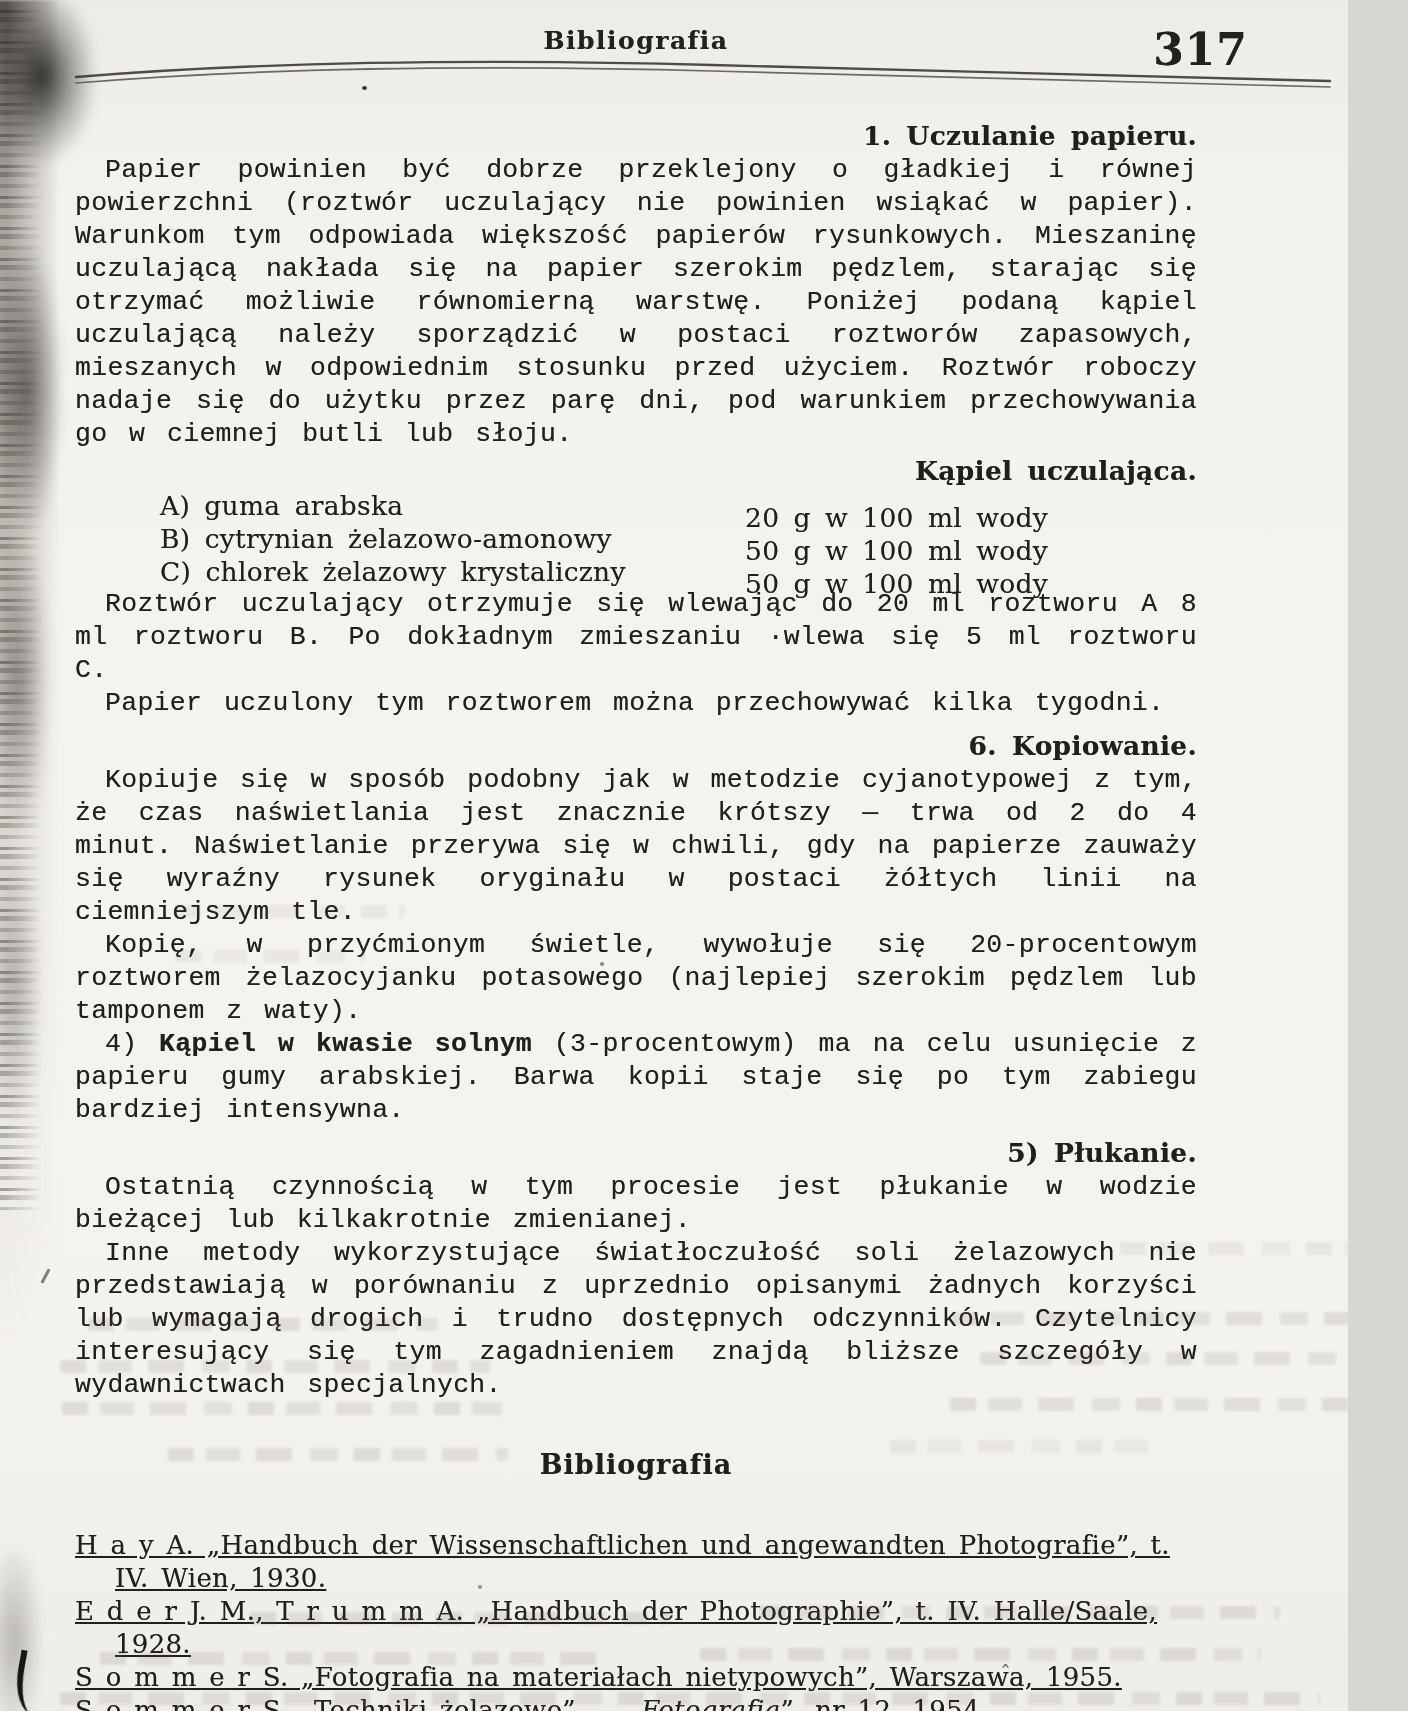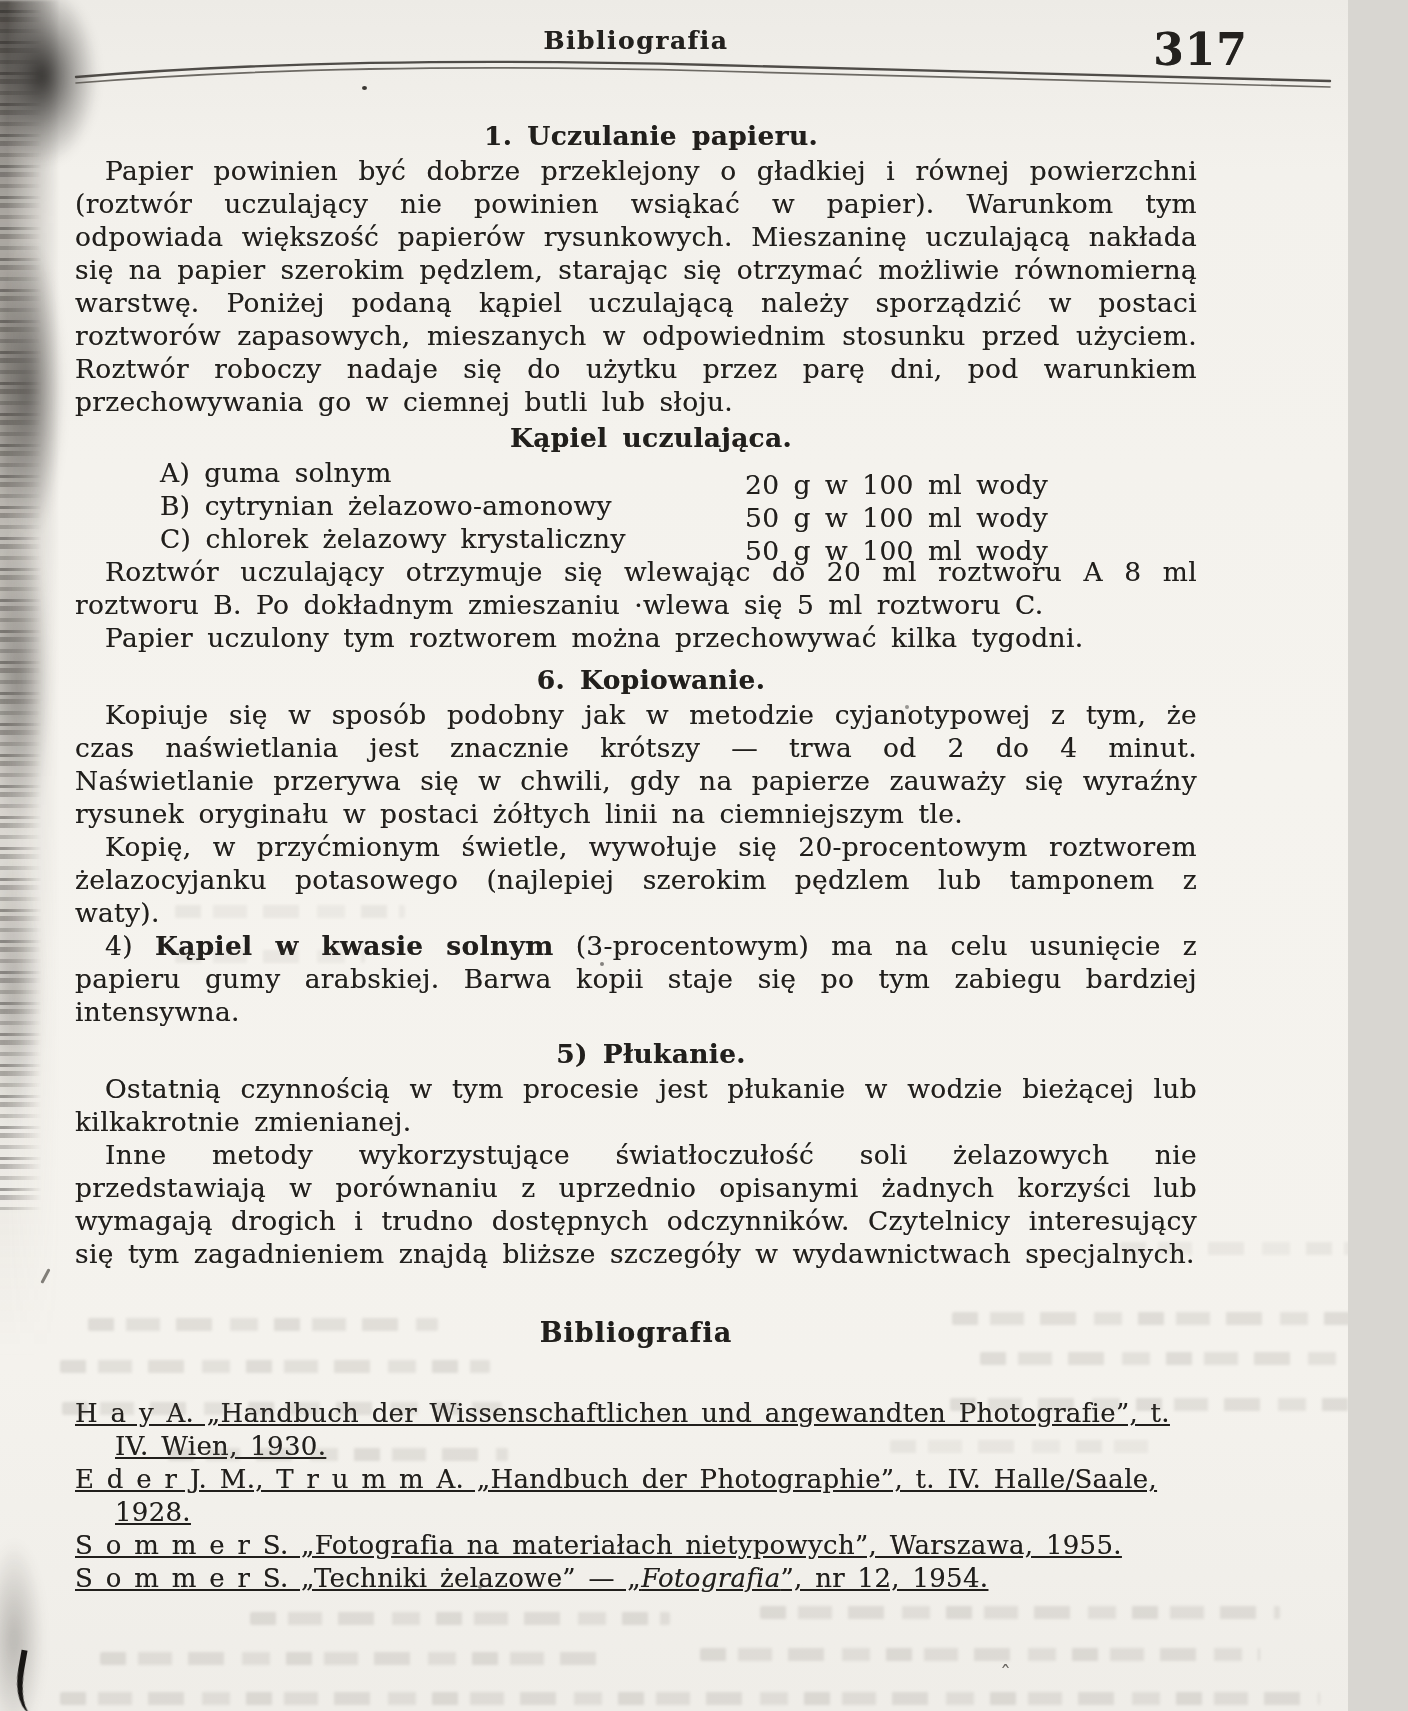--- a/index.html
+++ b/index.html
@@ -62,22 +62,22 @@
   }
   .rule-svg{position:absolute;left:72px;top:56px;width:1262px;height:36px;}
   
   .column{
     position:absolute;left:75px;top:116px;width:1122px;
     font-size:26.5px;line-height:33px;text-align:justify;
     letter-spacing:.3px;word-spacing:5.5px;color:var(--ink);
     text-shadow:0 0 .5px rgba(33,31,28,.55);
   }
   .column p{margin:0;}
-  .column p.indent{text-indent:30px;}
-  h3.subhead{font-size:26.5px;font-weight:bold;margin:3px 0 2px;padding-left:30px;text-align:center;}
+  .column p.indent{text-indent:30px;font-family:Liberation Mono, monospace;}
+  h3.subhead{font-size:26.5px;font-weight:bold;margin:3px 0 2px;padding-left:30px;text-align:right;}
   h3.gap-top{margin-top:9px;}
   .recipe{margin:0;}
   .recipe-row{position:relative;height:33px;white-space:nowrap;}
   .recipe-label{position:absolute;left:85px;top:0;}
   .recipe-amount{position:absolute;left:670px;top:12px;}
   .bib-heading{
     text-align:center;font-size:27px;font-weight:bold;letter-spacing:1px;
     margin:46px 0 48px;padding:0;
   }
   .bib{font-size:26px;line-height:33px;text-align:left;word-spacing:4px;text-decoration:underline;}
@@ -129,21 +129,21 @@
   </svg>
   <div class="speck" style="left:362px;top:86px;width:5px;height:4px;"></div>
 
   <main class="column">
     <h3 class="subhead">1. Uczulanie papieru.</h3>
     <p class="indent">Papier powinien być dobrze przeklejony o gładkiej i równej powierzchni (roztwór uczulający nie powinien wsiąkać w papier). Warunkom tym odpowiada większość papierów rysunkowych. Mieszaninę uczulającą nakłada się na papier szerokim pędzlem, starając się otrzymać możliwie równomierną warstwę. Poniżej podaną kąpiel uczulającą należy sporządzić w postaci roztworów zapasowych, mieszanych w odpowiednim stosunku przed użyciem. Roztwór roboczy nadaje się do użytku przez parę dni, pod warunkiem przechowywania go w ciemnej butli lub słoju.</p>
 
     <h3 class="subhead">Kąpiel uczulająca.</h3>
     <div class="recipe">
       <div class="recipe-row">
-        <span class="recipe-label">A) guma solnym</span>
+        <span class="recipe-label">A) guma arabska</span>
         <span class="recipe-amount">20 g w 100 ml wody</span>
       </div>
       <div class="recipe-row">
         <span class="recipe-label">B) cytrynian żelazowo-amonowy</span>
         <span class="recipe-amount">50 g w 100 ml wody</span>
       </div>
       <div class="recipe-row">
         <span class="recipe-label">C) chlorek żelazowy krystaliczny</span>
         <span class="recipe-amount">50 g w 100 ml wody</span>
       </div>

